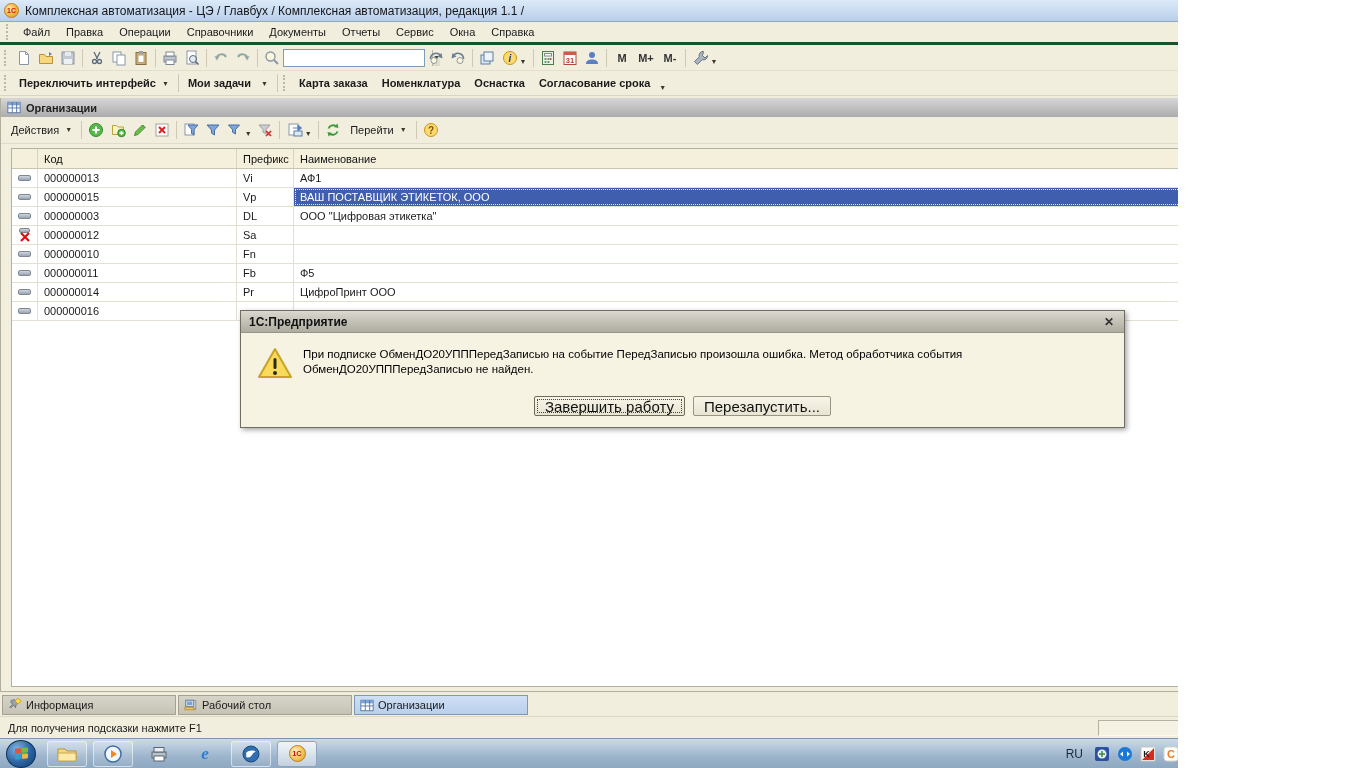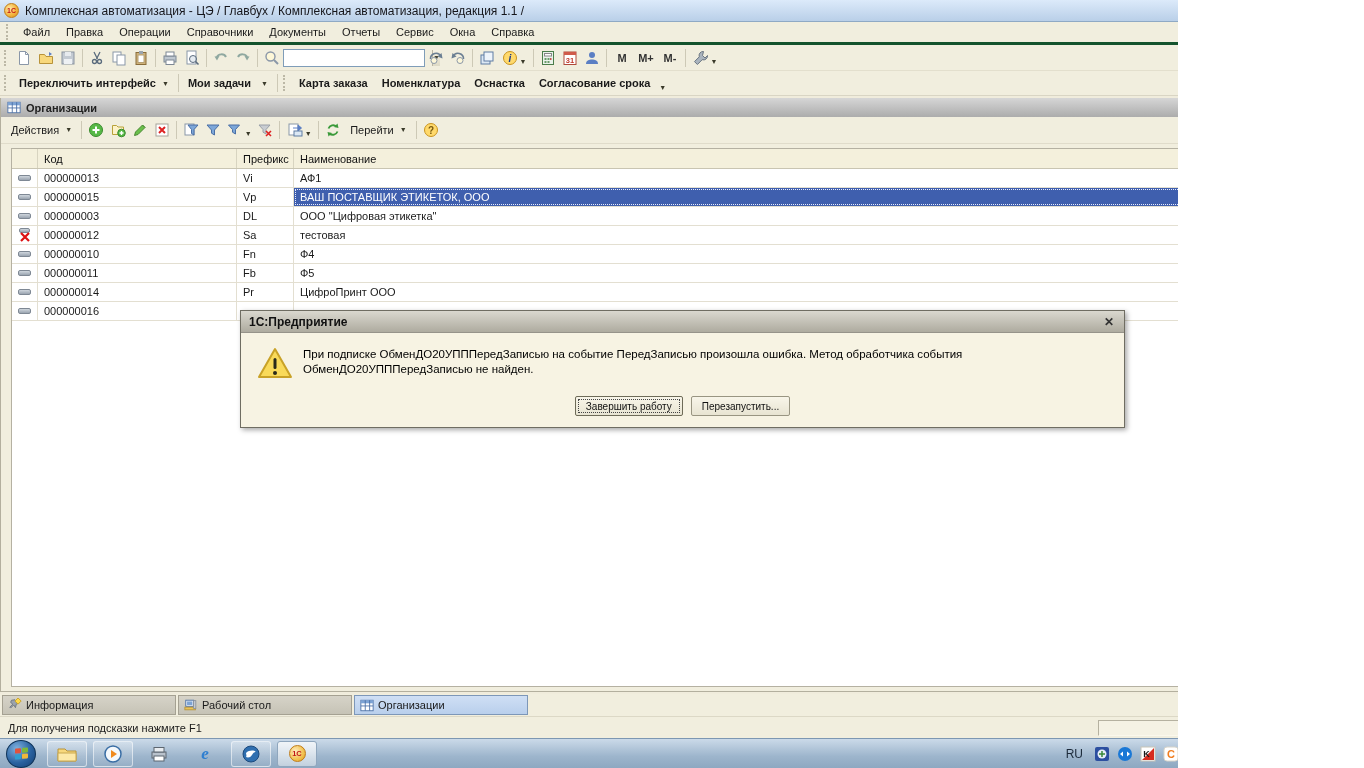--- a/index.html
+++ b/index.html
@@ -79,21 +79,21 @@
   .dialog { position:absolute; left:240px; top:310px; width:885px; height:118px; border:1px solid #6f6d62;
     box-shadow:2px 2px 5px rgba(0,0,0,.35); background:#f7f3e3; z-index:50; }
   .dlg-title { height:22px; background:linear-gradient(#dad8cf,#aeab9f); display:flex; align-items:center; padding:0 8px;
     font-weight:bold; font-size:12px; color:#111; border-bottom:1px solid #96938a; }
   .dlg-close { margin-left:auto; font-weight:bold; color:#333; font-size:12px; width:14px; text-align:center; }
   .dlg-body { position:relative; height:95px; }
   .warn { position:absolute; left:16px; top:14px; }
   .dlg-msg { position:absolute; left:62px; top:14px; right:14px; line-height:15px; font-size:11.5px; color:#000; }
   .dlg-buttons { position:absolute; left:0; right:0; bottom:12px; display:flex; justify-content:center; gap:8px; }
   .dbtn { height:20px; padding:0 10px; background:linear-gradient(#f8f5e9,#e8e4d2); border:1px solid #999582; border-radius:2px;
-    display:flex; align-items:center; font-size:10px; color:#111; }
+    display:flex; align-items:center; font-size:15px; color:#111; }
   .dbtn.default { outline:1px dotted #444; outline-offset:-4px; border-color:#6e6b58; }
 
   
   .tabbar { position:absolute; left:0; top:694px; width:1364px; height:22px; background:#f1eede; display:flex; gap:2px; padding:1px 0 0 2px; }
   .wtab { width:174px; height:20px; border:1px solid #a5a192; background:linear-gradient(#d6d3c8,#c6c3b6);
     display:flex; align-items:center; padding:0 5px; gap:4px; }
   .wtab.active { background:linear-gradient(#cfdff5,#b9cfec); border-color:#7d97b8; }
   .statusbar { position:absolute; left:0; top:716px; width:1364px; height:22px; background:#f1eede; border-top:1px solid #dcd8c6;
     display:flex; align-items:center; padding:0 8px; }
   .sb-right { margin-left:auto; display:flex; gap:8px; align-items:center; }
@@ -474,29 +474,27 @@
         <div class="cell c-icon">
           <span class="delmark">
               <span class="pill"></span>
             <svg width="12" height="12" viewBox="0 0 12 12">
                 <path d="M2 3l8 8M10 3l-8 8" stroke="#d11" stroke-width="2.2"></path>
               </svg>
           </span>
         </div>
         <div class="cell c-code">000000012</div>
         <div class="cell c-prefix">Sa</div>
-        <div class="cell c-name">тестовая</div>
       </div>
       <div class="trow">
         <div class="cell c-icon">
             <span class="pill"></span>
           </div>
         <div class="cell c-code">000000010</div>
         <div class="cell c-prefix">Fn</div>
-        <div class="cell c-name">Ф4</div>
       </div>
       <div class="trow">
         <div class="cell c-icon">
             <span class="pill"></span>
           </div>
         <div class="cell c-code">000000011</div>
         <div class="cell c-prefix">Fb</div>
         <div class="cell c-name">Ф5</div>
       </div>
       <div class="trow">

